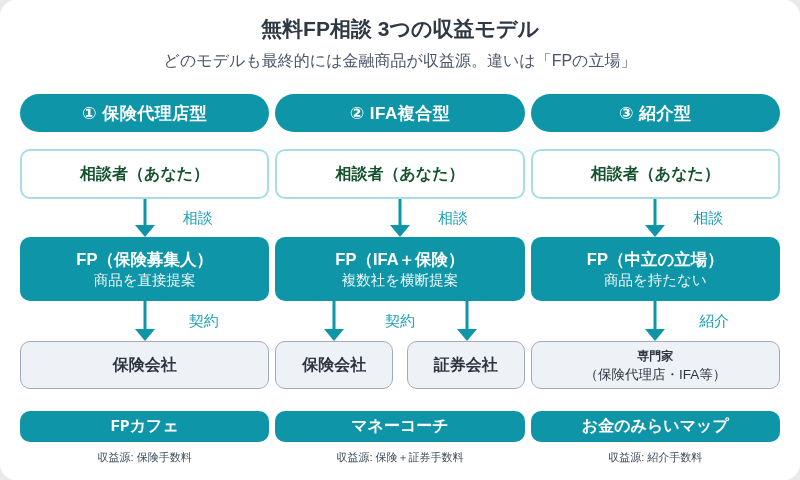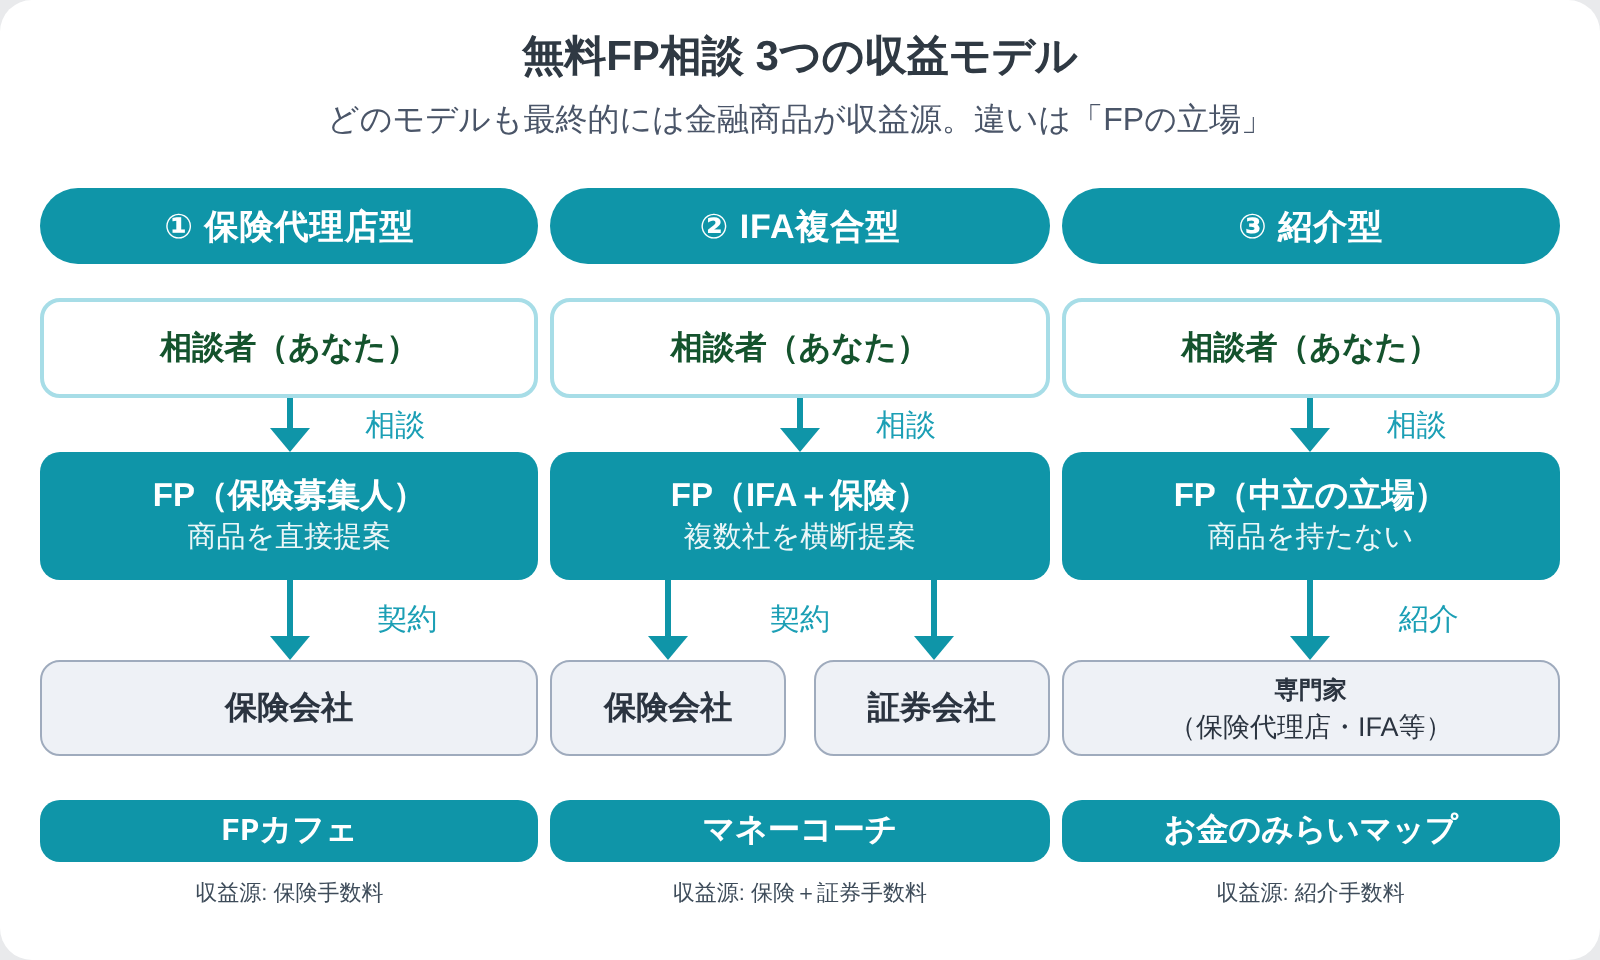--- a/index.html
+++ b/index.html
@@ -25,21 +25,21 @@
     height:38px; border-radius:19px; background:#0f95a8; color:#ffffff;
     display:flex; align-items:center; justify-content:center;
     font-size:17px; font-weight:bold; letter-spacing:0.5px;
   }
   .consulter {
     margin-top:17px; height:50px; box-sizing:border-box;
     background:#ffffff; border:2px solid #a7dde7; border-radius:10px;
     display:flex; align-items:center; justify-content:center;
     font-size:16px; font-weight:bold; color:#14532d;
   }
-  .arrow-zone { position:relative; height:27px; }
+  .arrow-zone { position:relative; height:38px; }
   .arrow-zone.zone2 { height:40px; }
   .arrow { position:absolute; top:0; height:100%; width:20px; left:50%; margin-left:-10px; }
   .arrow.a-left  { left:23.7%; }
   .arrow.a-right { left:77%; }
   .arrow .shaft {
     position:absolute; top:0; left:50%; transform:translateX(-50%);
     width:3px; height:calc(100% - 11px); background:#0f95a8;
   }
   .arrow .head {
     position:absolute; bottom:0; left:50%; transform:translateX(-50%);

